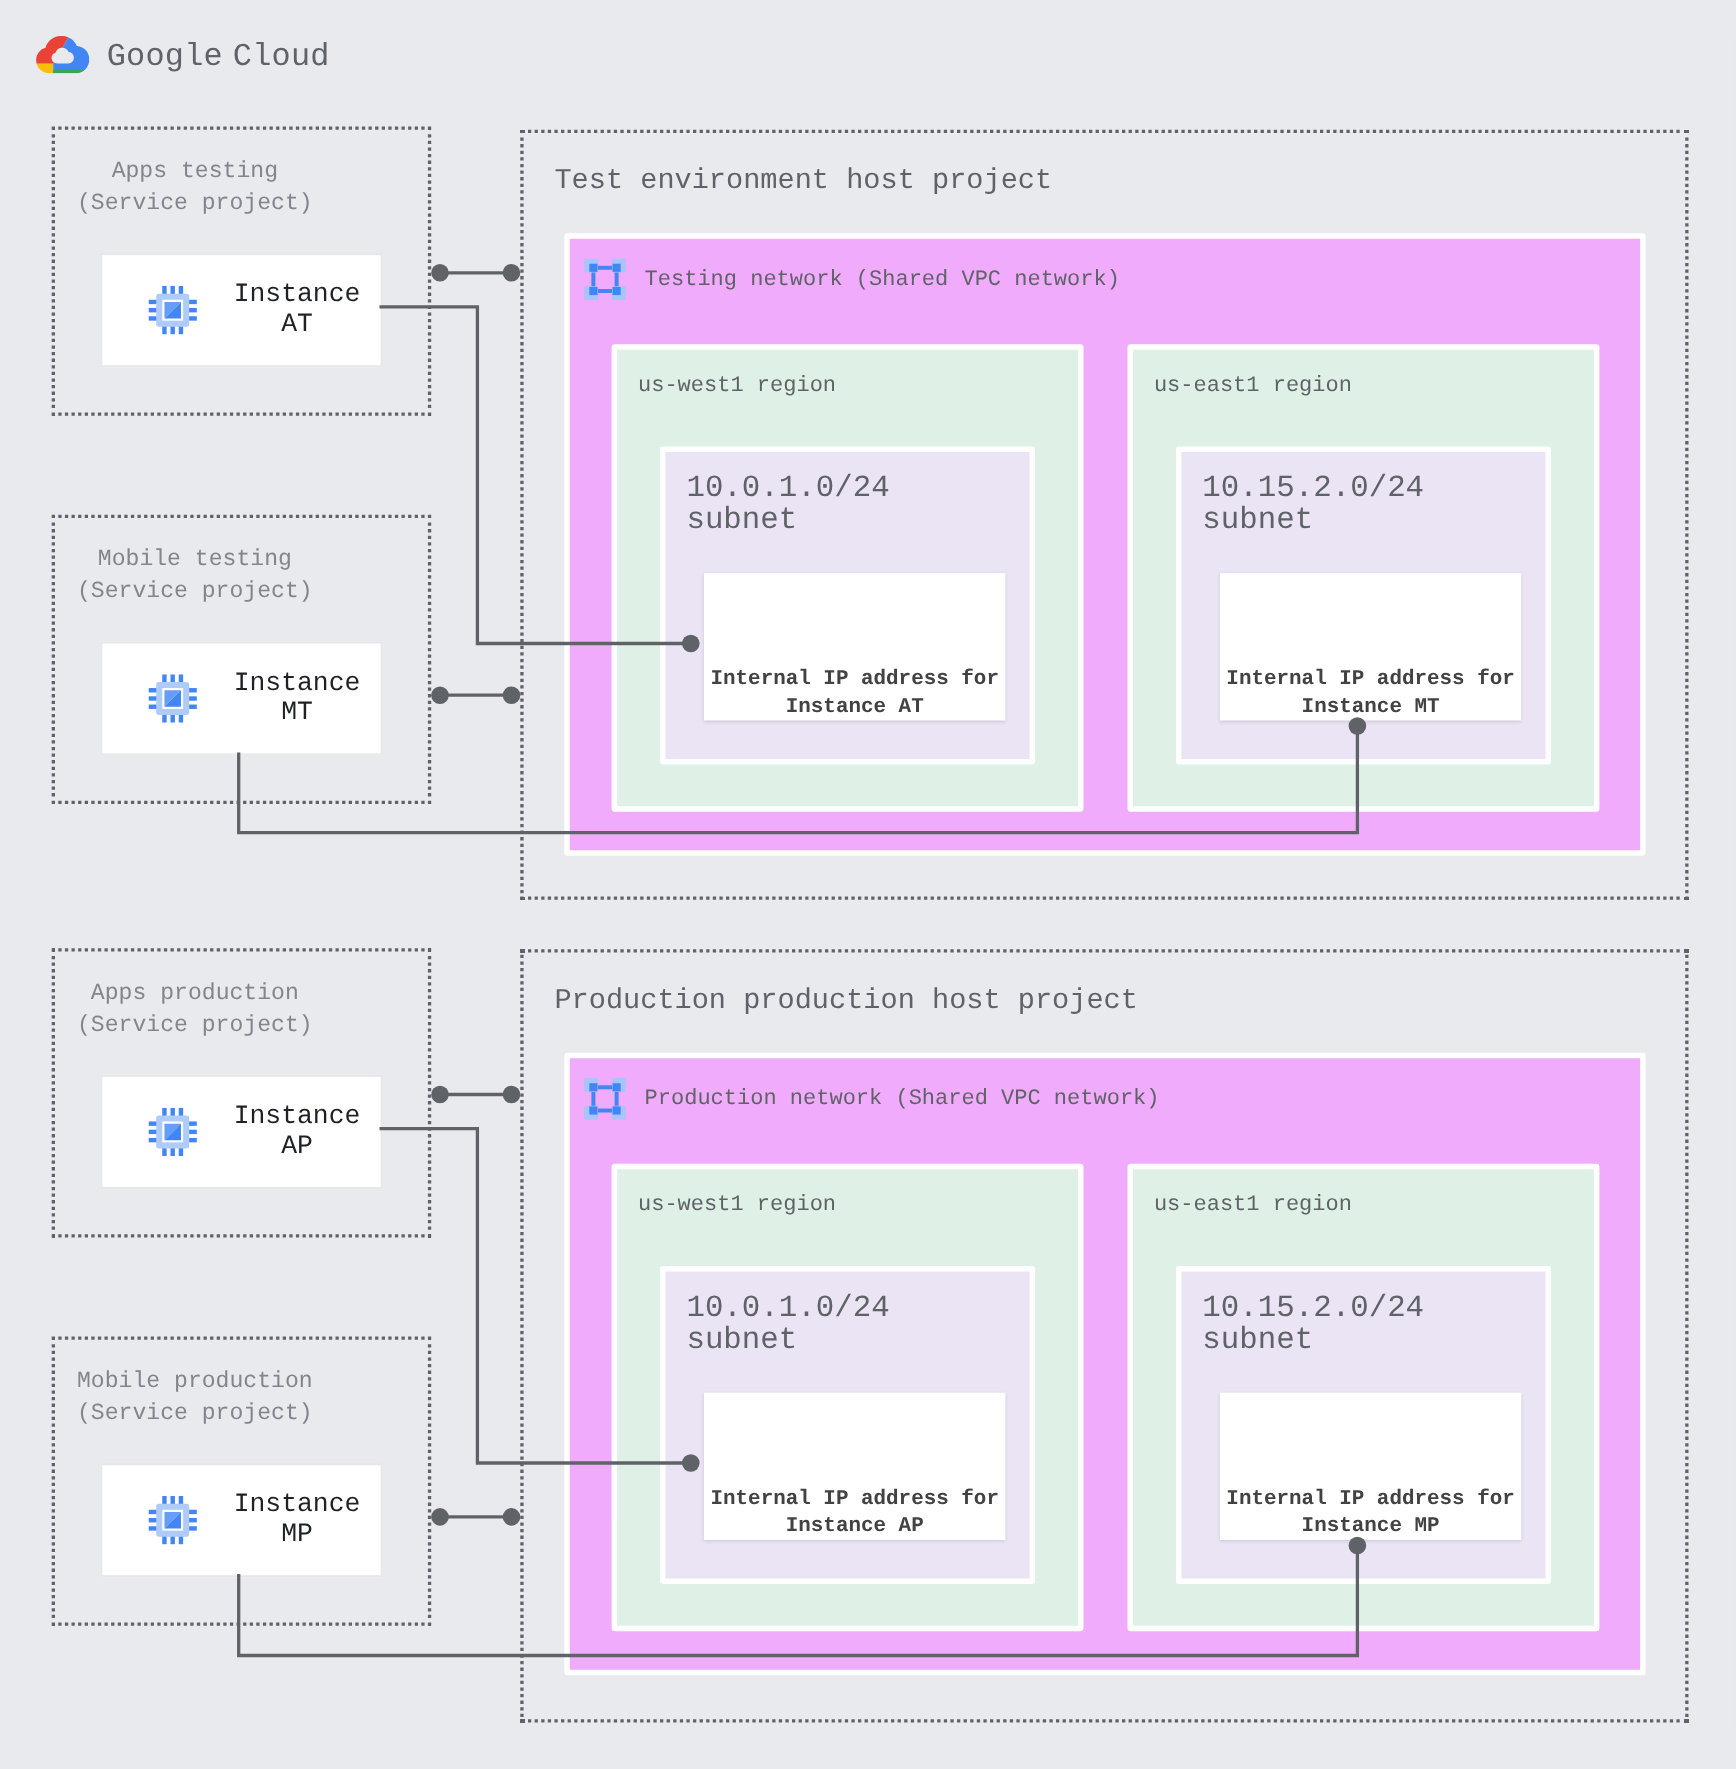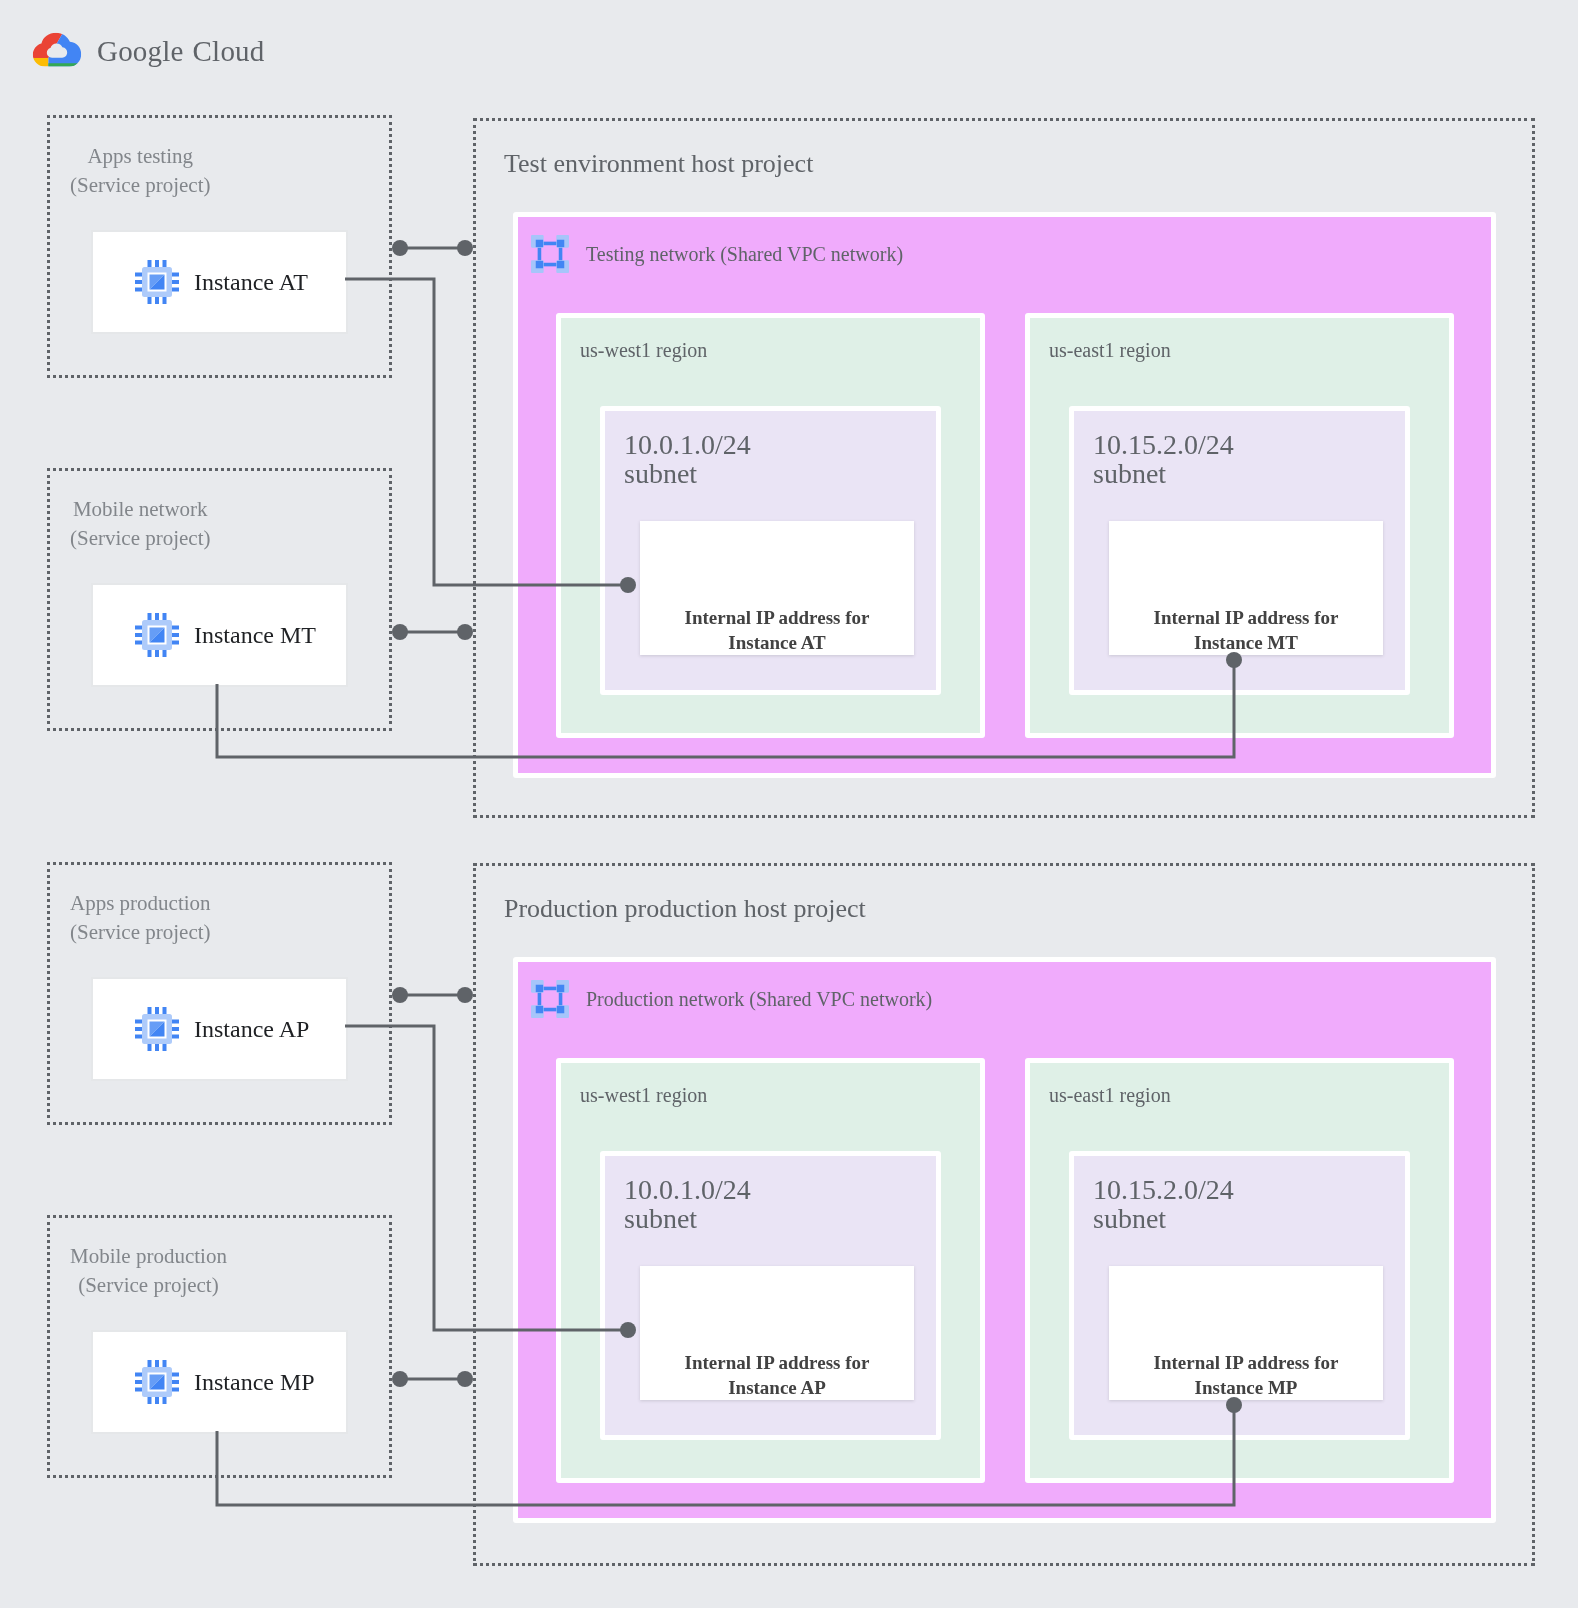--- a/index.html
+++ b/index.html
@@ -1,18 +1,18 @@
 <!DOCTYPE html>
 <html><head>
 <meta charset="utf-8">
 <style>
   html,body{margin:0;padding:0;background:#E8EAED;}
   #canvas{
     position:relative;width:1578px;height:1608px;background:#E8EAED;
-    font-family:Liberation Serif, serif;overflow:hidden;border-radius:31px;
+    font-family:Liberation Mono, monospace;overflow:hidden;border-radius:31px;
   }
   
   .logo{position:absolute;left:30px;top:30px;display:flex;align-items:center;gap:13px;}
   .logo-text{font-size:29px;color:#5F6368;letter-spacing:.2px;display:flex;gap:9px;}
   .logo-text .brand{color:#5F6368;}
   
   .svc{position:absolute;width:345px;height:263px;border:3px dotted #5F6368;box-sizing:border-box;text-align:center;}
   .svc-label{position:absolute;left:20px;top:24px;font-size:21px;line-height:29px;color:#82868B;}
   .host{position:absolute;width:1062px;border:3px dotted #5F6368;box-sizing:border-box;}
   .host-title{position:absolute;left:28px;top:28px;font-size:26px;color:#5F6368;}
@@ -123,21 +123,21 @@
     <div class="instance">
       <svg class="icon" width="44" height="44" viewBox="0 0 44 44">
           <use href="#gce-icon-def"></use>
         </svg>
       <span class="instance-label">Instance AT</span>
     </div>
   </div>
 
   <div class="svc" style="left:47px;top:468px;">
     <div class="svc-label">
-      <div>Mobile network</div>
+      <div>Mobile testing</div>
       <div>(Service project)</div>
     </div>
     <div class="instance">
       <svg class="icon" width="44" height="44" viewBox="0 0 44 44">
           <use href="#gce-icon-def"></use>
         </svg>
       <span class="instance-label">Instance MT</span>
     </div>
   </div>
 

